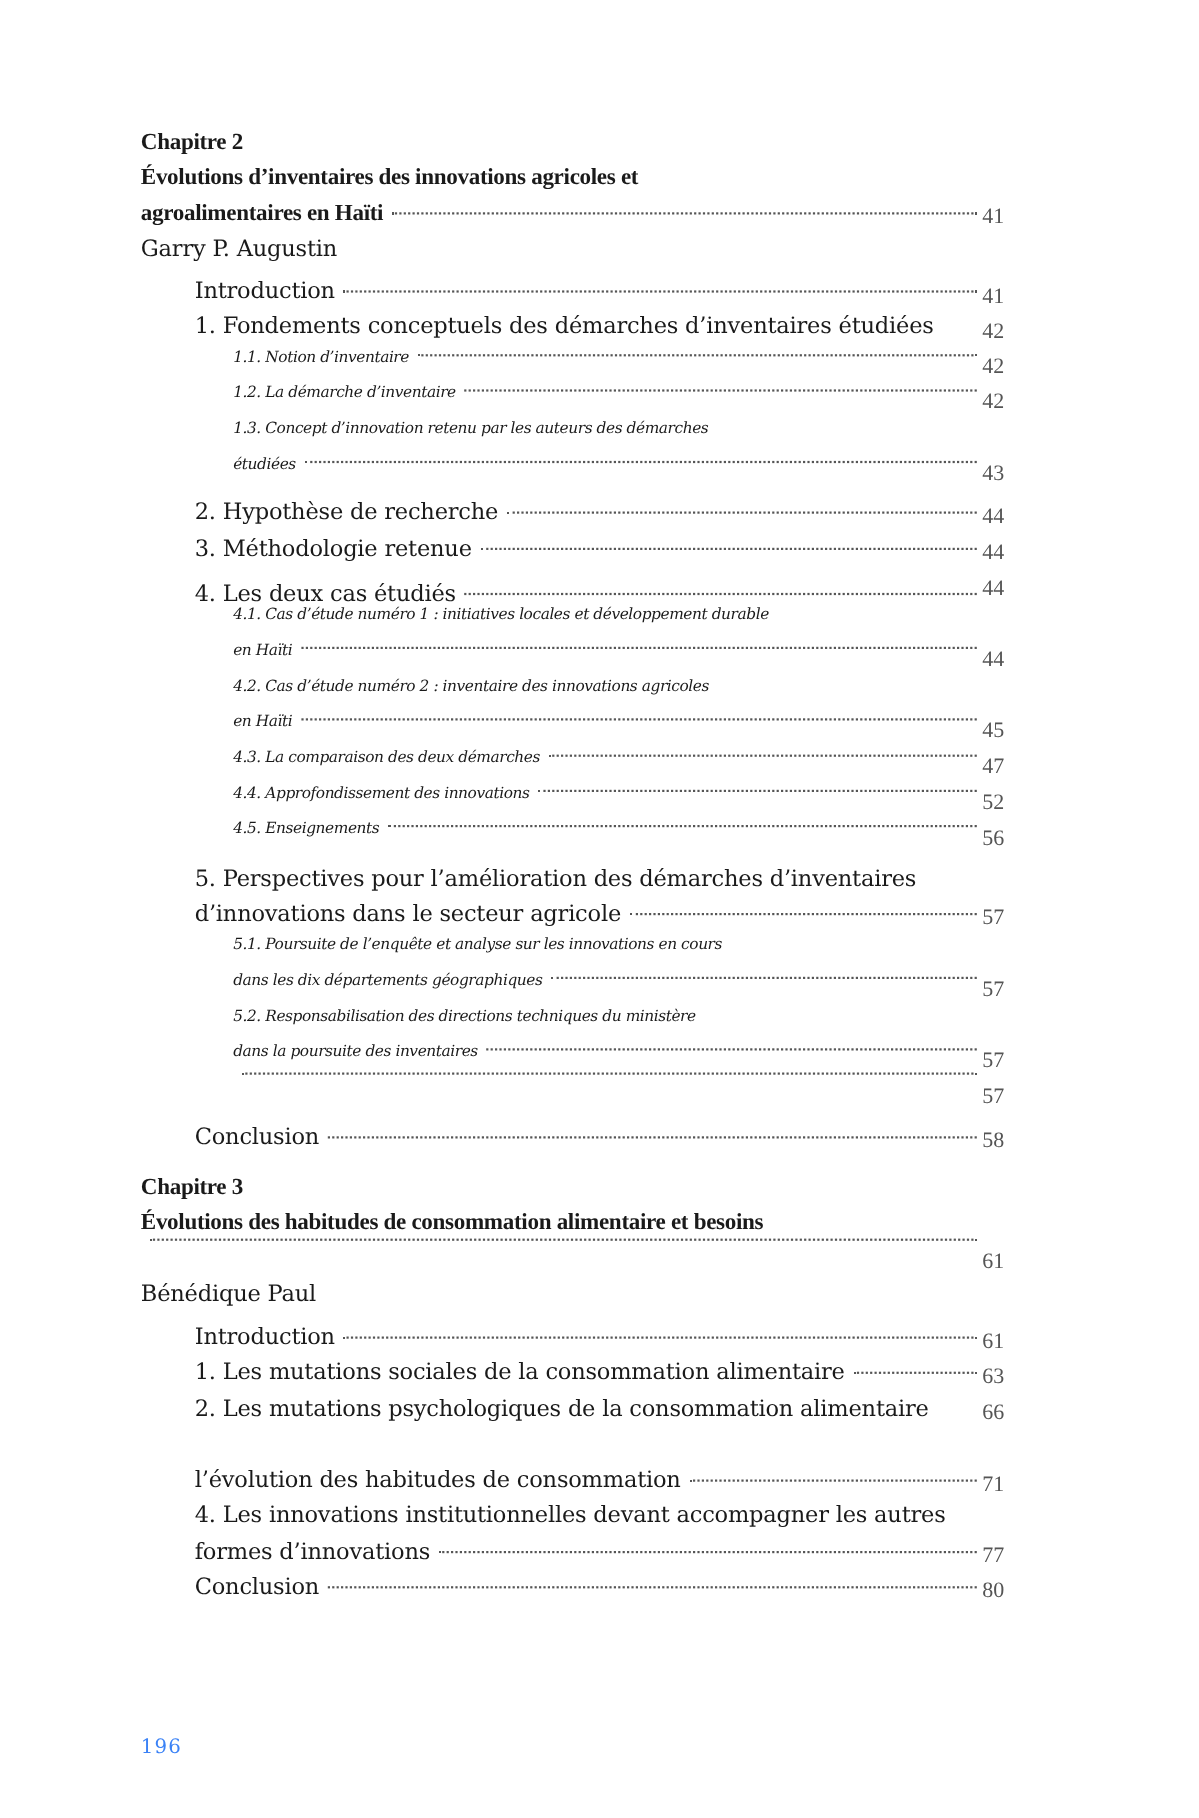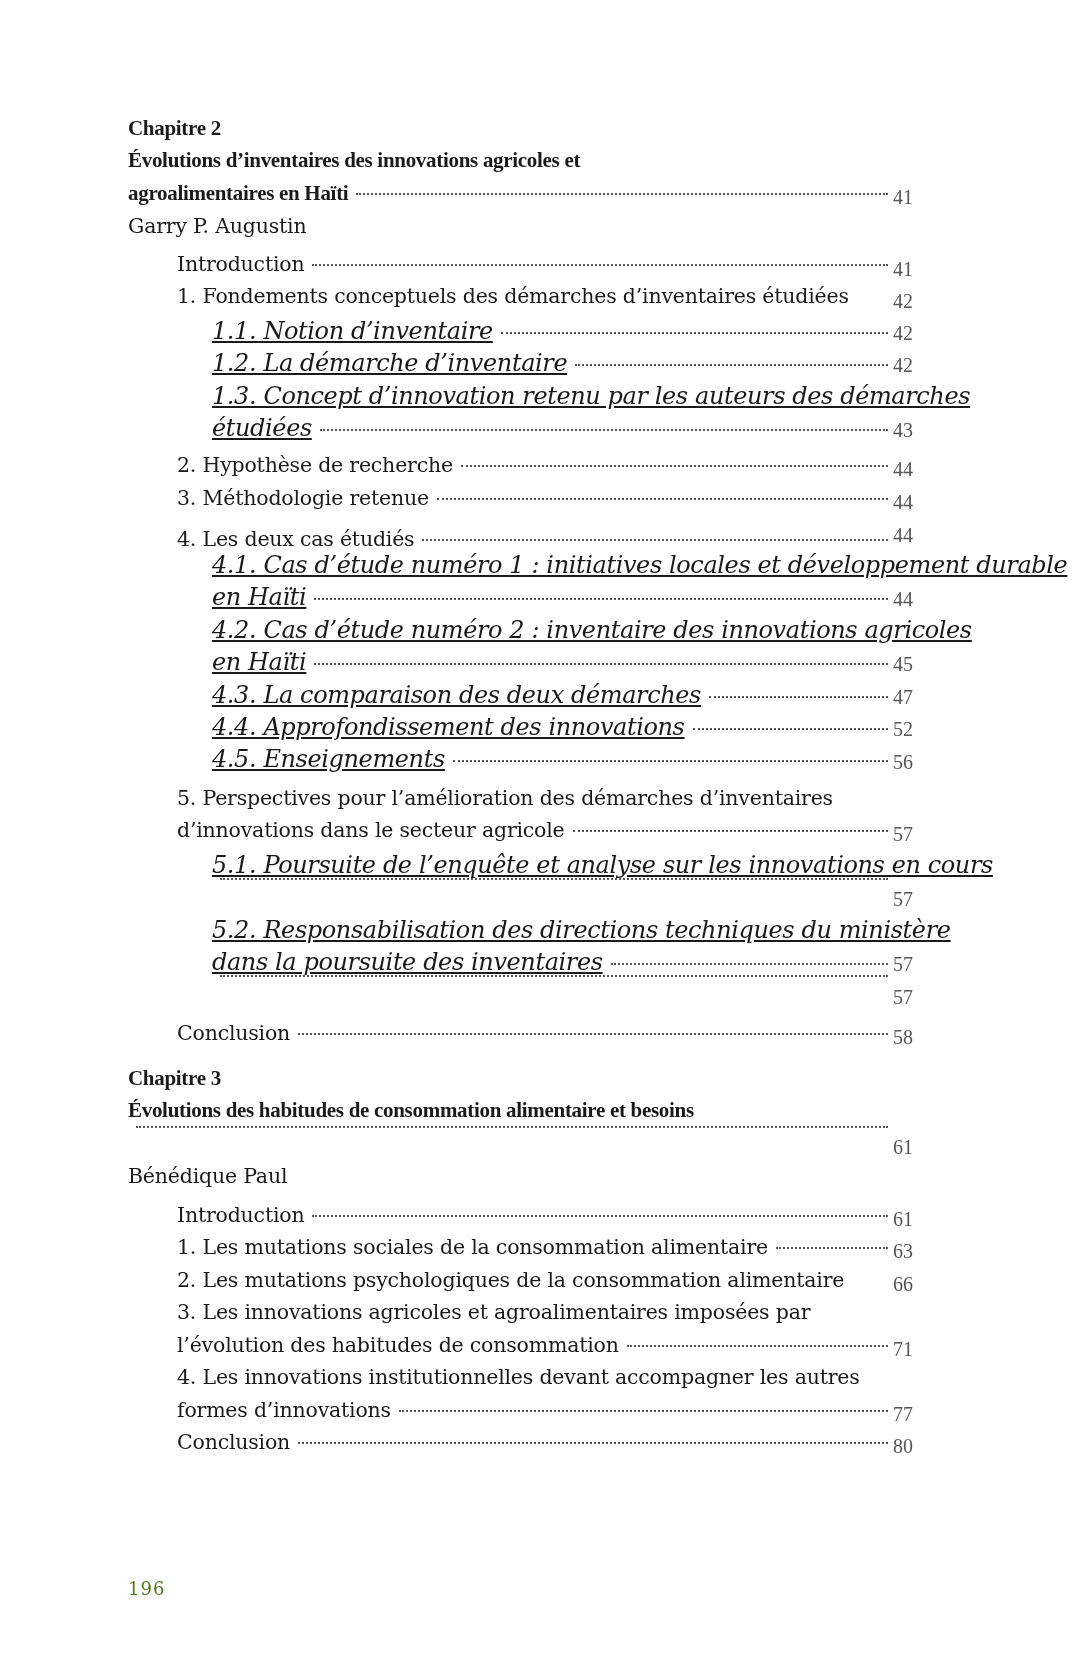--- a/index.html
+++ b/index.html
@@ -14,21 +14,21 @@
     white-space: nowrap;
     font-family: "DejaVu Serif", serif;
     font-size: 20.5px;
     color: #1a1a1a;
     letter-spacing: -0.2px;
   }
   .l0 { left: 128px; }
   .l1 { left: 177px; }
   .l2 { left: 212px; }
   .bold { font-weight: bold; font-size: 21px; letter-spacing: -0.3px; font-family: Liberation Serif, serif; }
-  .ital { font-style: italic; font-size: 24px; letter-spacing: -0.4px; text-decoration: underline; }
+  .ital { font-style: italic; font-size: 14px; letter-spacing: -0.4px; }
   .text { flex: 0 0 auto; }
   .leader {
     flex: 1 1 auto;
     margin: 0 4px 0 8px;
     border-bottom: 2px dotted #555;
     height: 0;
     transform: translateY(-5px);
     min-width: 10px;
   }
   .pn {
@@ -39,21 +39,21 @@
     font-size: 20px;
     color: #555;
     white-space: nowrap;
   }
   .folio {
     position: absolute;
     left: 128px;
     top: 1578px;
     font-family: "DejaVu Serif", serif;
     font-size: 18px;
-    color: #4d7c0f;
+    color: #3b82f6;
     letter-spacing: 1px;
   }
 </style>
 </head>
 <body>
 
 <div class="page">
 
   <div class="line l0 bold" style="top:116px">
     <span class="text">Chapitre 2</span>
@@ -162,20 +162,21 @@
   <div class="line l1" style="top:818px">
     <span class="text">d’innovations dans le secteur agricole</span>
     <span class="leader"></span>
   </div>
   <span class="pn" style="top:823px">57</span>
 
   <div class="line l2 ital" style="top:851px">
     <span class="text">5.1. Poursuite de l’enquête et analyse sur les innovations en cours</span>
   </div>
   <div class="line l2 ital" style="top:883px">
+    <span class="text">dans les dix départements géographiques</span>
     <span class="leader"></span>
   </div>
   <span class="pn" style="top:888px">57</span>
 
   <div class="line l2 ital" style="top:916px">
     <span class="text">5.2. Responsabilisation des directions techniques du ministère</span>
   </div>
   <div class="line l2 ital" style="top:948px">
     <span class="text">dans la poursuite des inventaires</span>
     <span class="leader"></span>
@@ -217,23 +218,20 @@
     <span class="text">1. Les mutations sociales de la consommation alimentaire</span>
     <span class="leader"></span>
   </div>
   <span class="pn" style="top:1240px">63</span>
 
   <div class="line l1" style="top:1268px">
     <span class="text">2. Les mutations psychologiques de la consommation alimentaire</span>
   </div>
   <span class="pn" style="top:1273px">66</span>
 
-  <div class="line l1" style="top:1300px">
-    <span class="text">3. Les innovations agricoles et agroalimentaires imposées par</span>
-  </div>
   <div class="line l1" style="top:1333px">
     <span class="text">l’évolution des habitudes de consommation</span>
     <span class="leader"></span>
   </div>
   <span class="pn" style="top:1338px">71</span>
 
   <div class="line l1" style="top:1365px">
     <span class="text">4. Les innovations institutionnelles devant accompagner les autres</span>
   </div>
   <div class="line l1" style="top:1398px">

